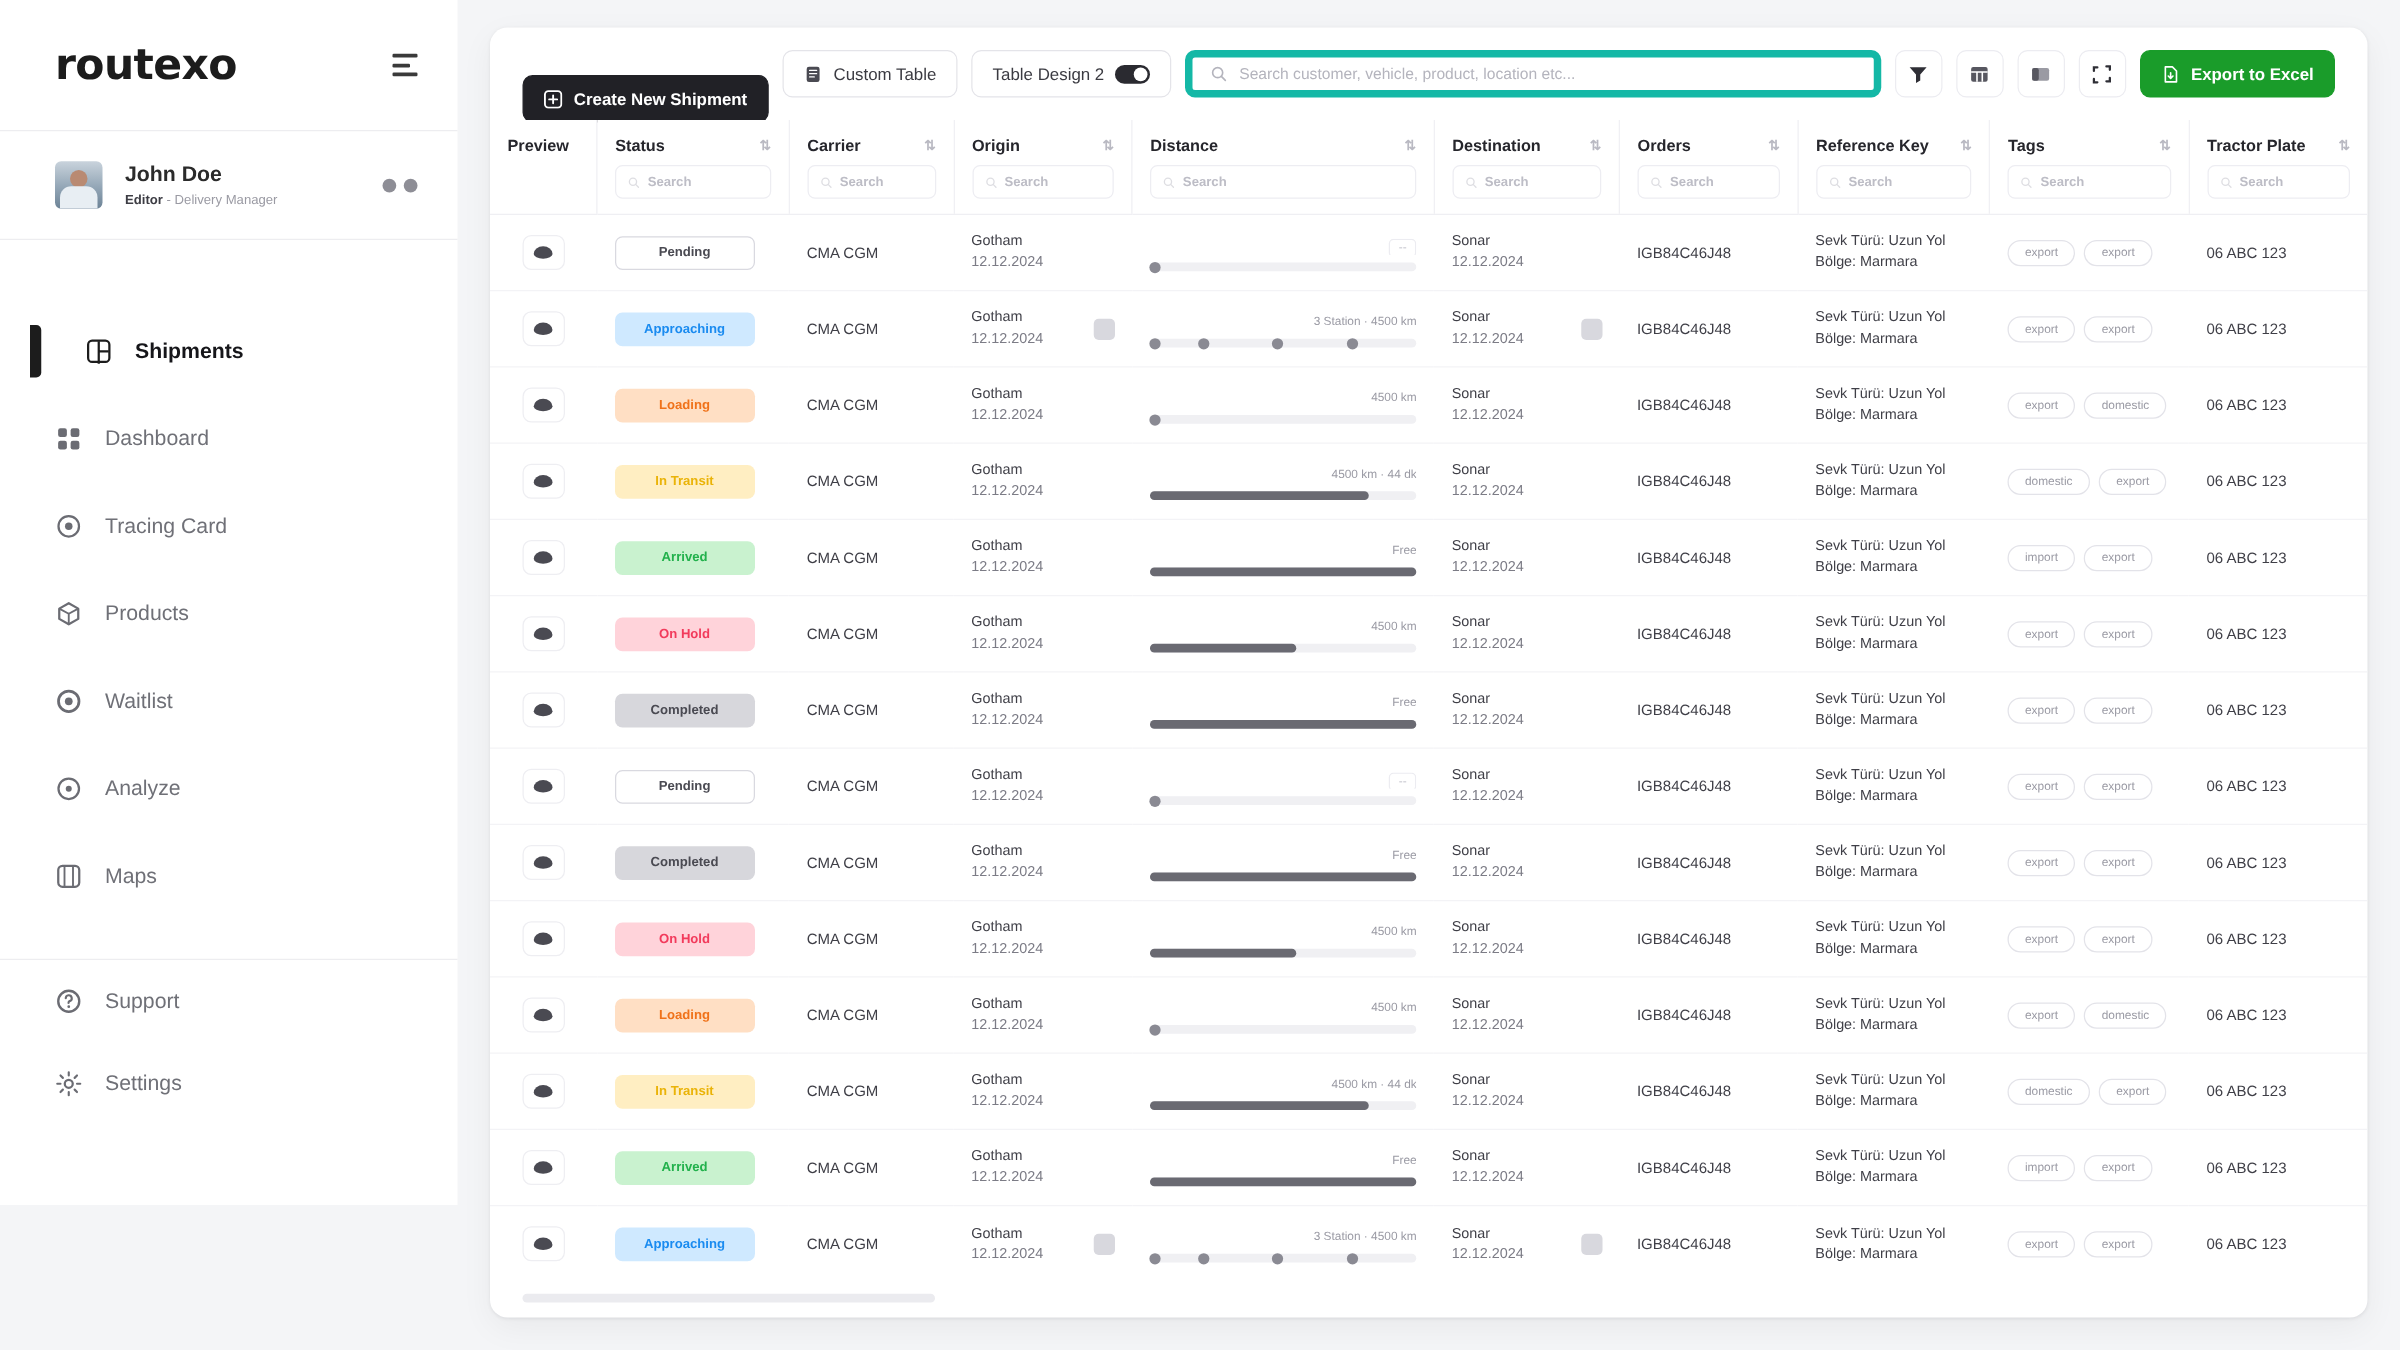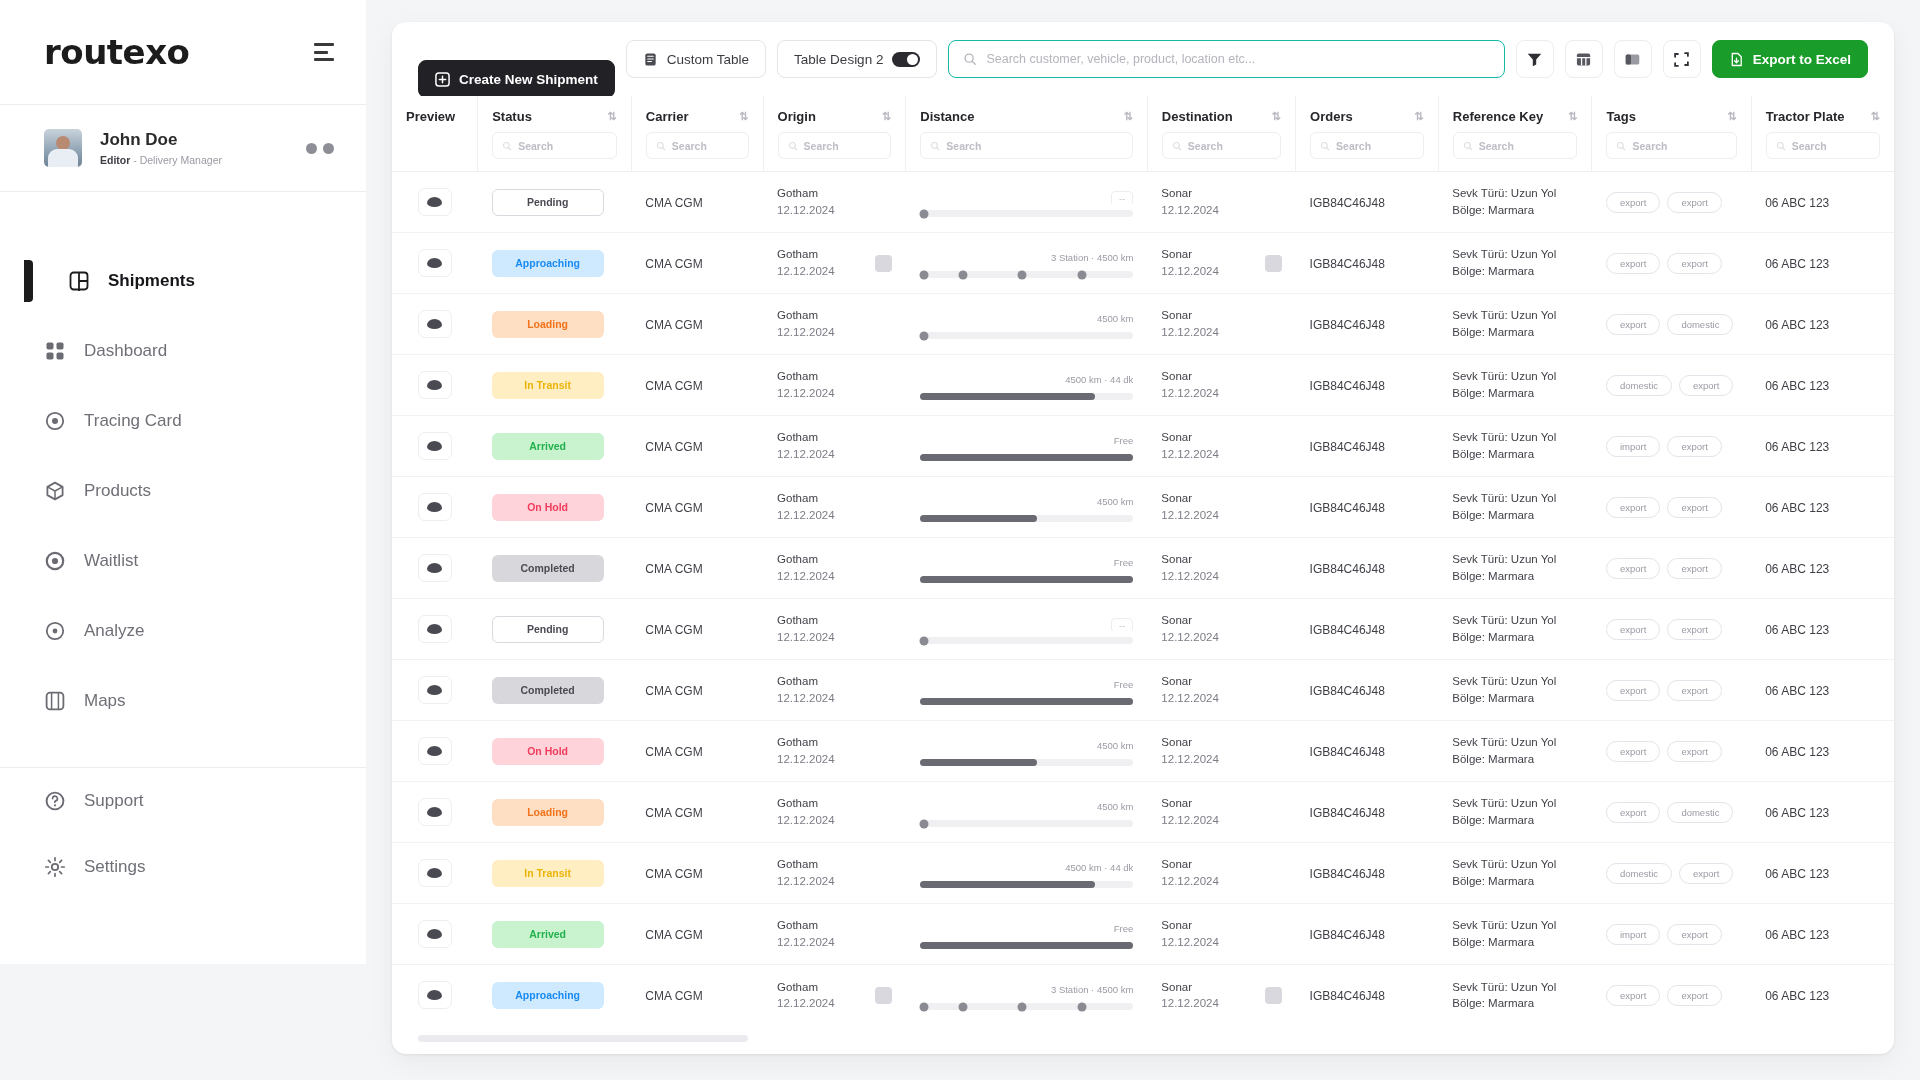--- a/index.html
+++ b/index.html
@@ -96,21 +96,21 @@
   .toggle {
     width:28px; height:15px; border-radius:8px; background:#2a2a30;
     position:relative; flex:none;
   }
   .toggle::after{
     content:""; position:absolute; right:2px; top:2px; width:11px; height:11px;
     border-radius:50%; background:#fff;
   }
 
   .search-box {
-    flex:1; height:38px; border:1px solid #14b8a6; border-radius:8px; background:#fff;
+    flex:1; height:38px; border:6px solid #14b8a6; border-radius:8px; background:#fff;
     display:flex; align-items:center; gap:9px; padding:0 14px; min-width:120px;
   }
   .search-box input {
     border:none; outline:none; flex:1; font-size:12.5px; color:#4a4a52;
     font-family:"Liberation Sans", sans-serif; background:transparent;
   }
   .search-box input::placeholder { color:#b4b4bd; }
 
   .icon-btn {
     width:38px; height:38px; border-radius:8px; border:1px solid #ececf1; background:#fff;

